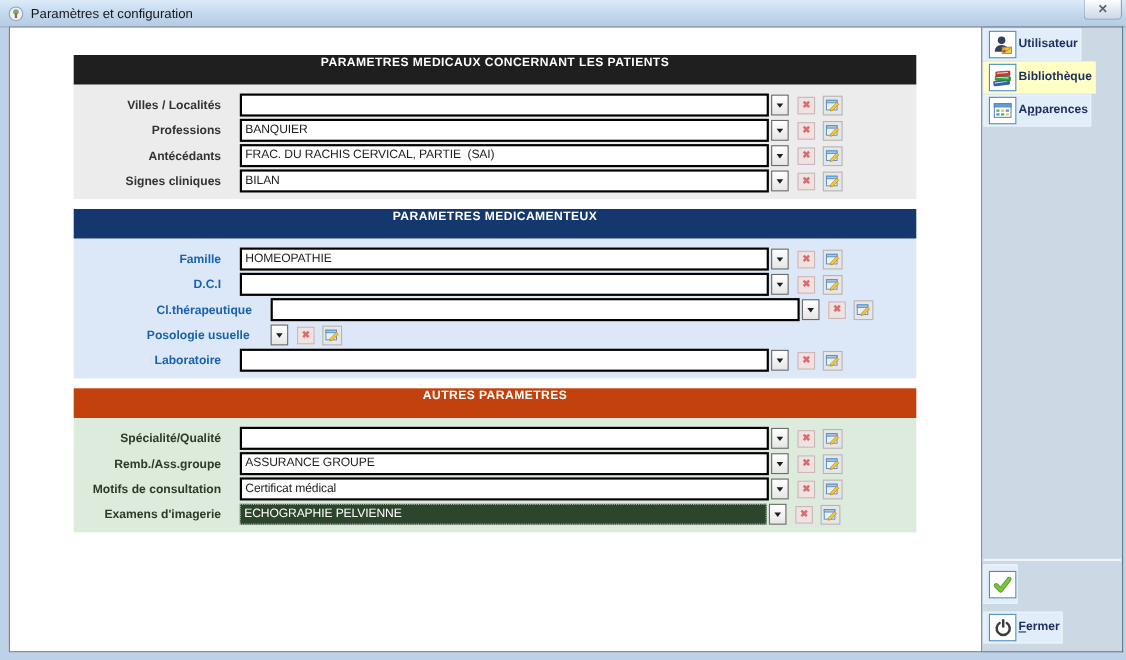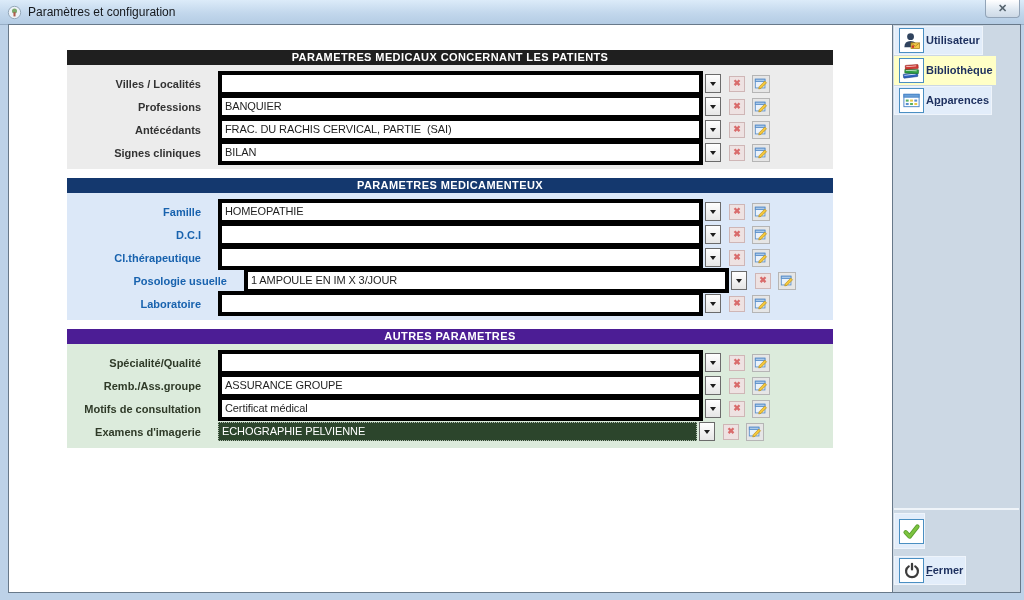--- a/index.html
+++ b/index.html
@@ -28,32 +28,32 @@
   .window-body{
     position:absolute;top:24px;left:8px;right:3px;bottom:7px;display:flex;
   }
   .main-panel{
     flex:1;background:#ffffff;border:1px solid #68798a;overflow:hidden;
   }
   #sections-root{padding-top:25px;}
   
   .section{width:766px;margin-left:58px;margin-bottom:9px;}
   .section-header{
-    height:15px;line-height:15px;text-align:center;color:#ffffff;
+    height:27px;line-height:15px;text-align:center;color:#ffffff;
     font-weight:bold;font-size:11px;letter-spacing:.4px;
   }
   .section-body{padding:7px 0 5px;}
   .field-row{display:flex;align-items:center;height:23px;}
   .field-label{
     width:134px;text-align:right;font-size:11px;font-weight:bold;
     margin-right:17px;white-space:nowrap;flex:0 0 auto;
   }
   .combo-text{
     width:471px;height:15px;line-height:15px;background:#ffffff;
-    border:4px solid #000000;font-size:11px;padding:1px 3px;
+    border:2px solid #000000;font-size:11px;padding:1px 3px;
     color:#1f1f1f;white-space:pre;overflow:hidden;flex:0 0 auto;
     letter-spacing:-.1px;
   }
   .combo-text.selected{
     background:#2c452c;color:#ffffff;border:1px dotted #aebbae;
   }
   .combo-arrow{
     width:16px;height:19px;margin-left:2px;padding:0;
     background:linear-gradient(#ffffff,#e6e6e6);
     border:1px solid #6b6b6b;
@@ -239,41 +239,40 @@
                 <span>
                   <svg width="14" height="14" viewBox="0 0 16 16">
                     <rect x="1.5" y="2.5" width="11" height="10" fill="#eaf2fb" stroke="#5b8fc9"></rect>
                     <rect x="1.5" y="2.5" width="11" height="2.6" fill="#a9c9e9" stroke="#5b8fc9"></rect>
                     <path d="M6 11 L12.3 4.7 L14.3 6.7 L8 13 L5.4 13.6 Z" fill="#f5c83c" stroke="#b98f1e" stroke-width="0.8"></path>
                   </svg>
                 </span>
               </button>
             </div>
             <div class="field-row">
-              <div class="field-label" style="color: rgb(24, 98, 174);">Cl.thérapeutique</div>
+              <div class="field-label" style="color: rgb(24, 98, 174); margin-left: 28px;">Cl.thérapeutique</div>
               <div class="combo-text"></div>
               <button class="combo-arrow">
                 <span class="tri"></span>
               </button>
               <button class="delete-btn">
                 <span>✖</span>
               </button>
               <button class="edit-btn">
                 <span>
                   <svg width="14" height="14" viewBox="0 0 16 16">
                     <rect x="1.5" y="2.5" width="11" height="10" fill="#eaf2fb" stroke="#5b8fc9"></rect>
                     <rect x="1.5" y="2.5" width="11" height="2.6" fill="#a9c9e9" stroke="#5b8fc9"></rect>
                     <path d="M6 11 L12.3 4.7 L14.3 6.7 L8 13 L5.4 13.6 Z" fill="#f5c83c" stroke="#b98f1e" stroke-width="0.8"></path>
                   </svg>
                 </span>
               </button>
             </div>
             <div class="field-row">
               <div class="field-label" style="color: rgb(24, 98, 174); padding-left: 26px;">Posologie usuelle</div>
-              <div class="combo-text">1 AMPOULE EN IM X 3/JOUR</div>
               <button class="combo-arrow">
                 <span class="tri"></span>
               </button>
               <button class="delete-btn">
                 <span>✖</span>
               </button>
               <button class="edit-btn">
                 <span>
                   <svg width="14" height="14" viewBox="0 0 16 16">
                     <rect x="1.5" y="2.5" width="11" height="10" fill="#eaf2fb" stroke="#5b8fc9"></rect>
@@ -298,21 +297,21 @@
                     <rect x="1.5" y="2.5" width="11" height="10" fill="#eaf2fb" stroke="#5b8fc9"></rect>
                     <rect x="1.5" y="2.5" width="11" height="2.6" fill="#a9c9e9" stroke="#5b8fc9"></rect>
                     <path d="M6 11 L12.3 4.7 L14.3 6.7 L8 13 L5.4 13.6 Z" fill="#f5c83c" stroke="#b98f1e" stroke-width="0.8"></path>
                   </svg>
                 </span>
               </button>
             </div>
           </div>
         </div>
         <div class="section">
-          <div class="section-header" style="background: #4c1d95;">AUTRES PARAMETRES</div>
+          <div class="section-header" style="background: #c2410c;">AUTRES PARAMETRES</div>
           <div class="section-body" style="background: rgb(220, 235, 220);">
             <div class="field-row">
               <div class="field-label" style="color: rgb(47, 58, 40);">Spécialité/Qualité</div>
               <div class="combo-text"></div>
               <button class="combo-arrow">
                 <span class="tri"></span>
               </button>
               <button class="delete-btn">
                 <span>✖</span>
               </button>

